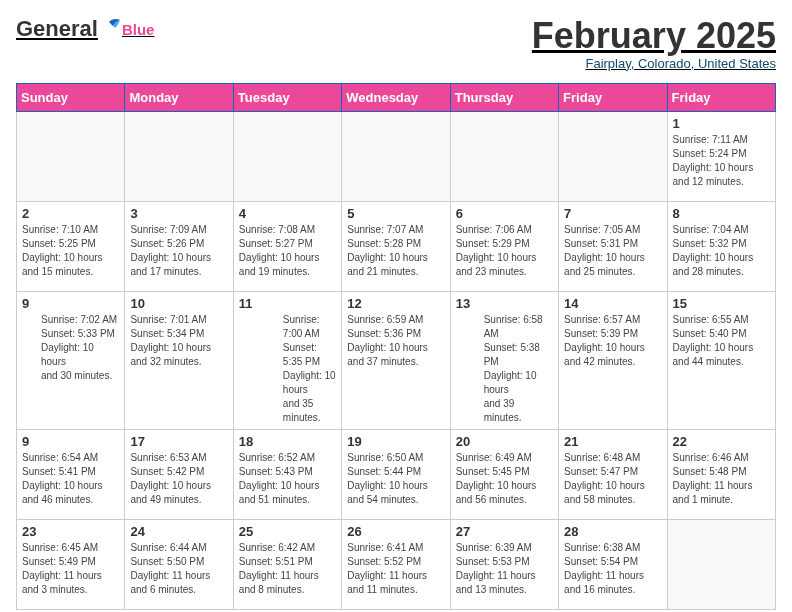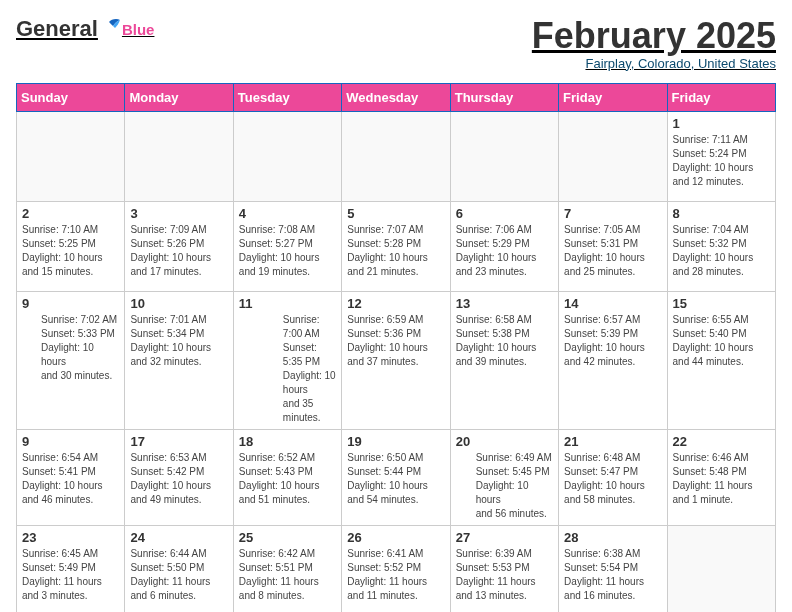--- a/index.html
+++ b/index.html
@@ -203,21 +203,21 @@
         </td>
         <td>
           <span class="day-number">12</span>
           <div class="day-info" style="white-space: pre-line;">Sunrise: 6:59 AM
 Sunset: 5:36 PM
 Daylight: 10 hours
 and 37 minutes.</div>
         </td>
         <td>
           <span class="day-number">13</span>
-          <div class="day-info" style="white-space: pre-line;">Sunrise: 6:58 AM
+          <div class="day-info" style="white-space: pre-line; margin-left: 28px;">Sunrise: 6:58 AM
 Sunset: 5:38 PM
 Daylight: 10 hours
 and 39 minutes.</div>
         </td>
         <td>
           <span class="day-number">14</span>
           <div class="day-info" style="white-space: pre-line;">Sunrise: 6:57 AM
 Sunset: 5:39 PM
 Daylight: 10 hours
 and 42 minutes.</div>
@@ -254,21 +254,21 @@
         </td>
         <td>
           <span class="day-number">19</span>
           <div class="day-info" style="white-space: pre-line;">Sunrise: 6:50 AM
 Sunset: 5:44 PM
 Daylight: 10 hours
 and 54 minutes.</div>
         </td>
         <td>
           <span class="day-number">20</span>
-          <div class="day-info" style="white-space: pre-line; margin-left: 20px;">Sunrise: 6:49 AM
+          <div class="day-info" style="white-space: pre-line;">Sunrise: 6:49 AM
 Sunset: 5:45 PM
 Daylight: 10 hours
 and 56 minutes.</div>
         </td>
         <td>
           <span class="day-number">21</span>
           <div class="day-info" style="white-space: pre-line;">Sunrise: 6:48 AM
 Sunset: 5:47 PM
 Daylight: 10 hours
 and 58 minutes.</div>

